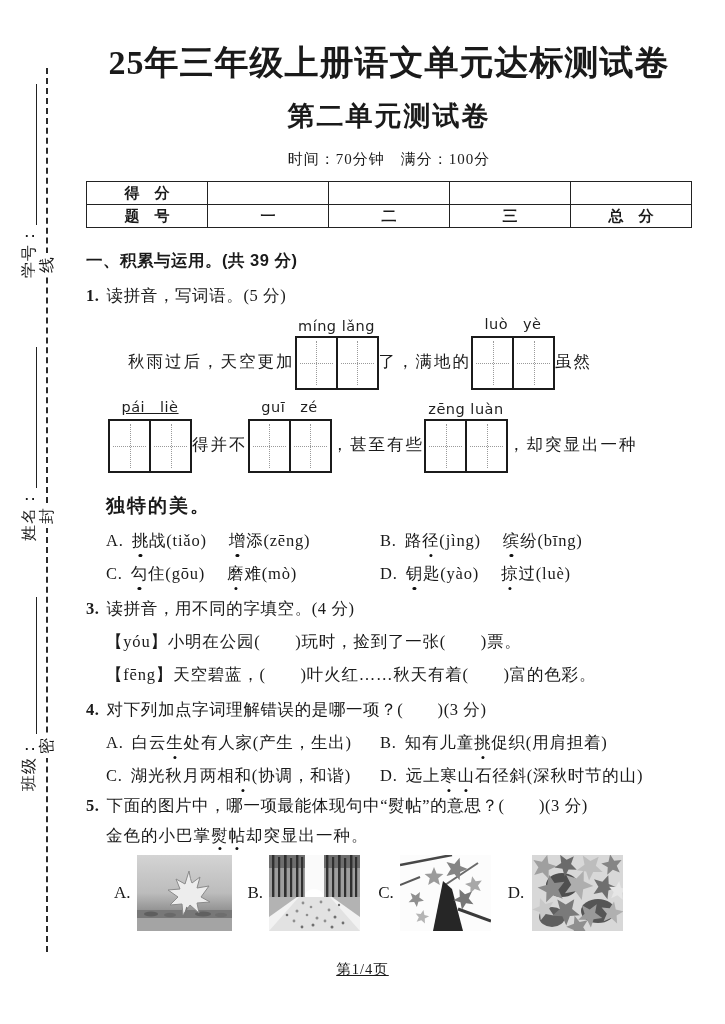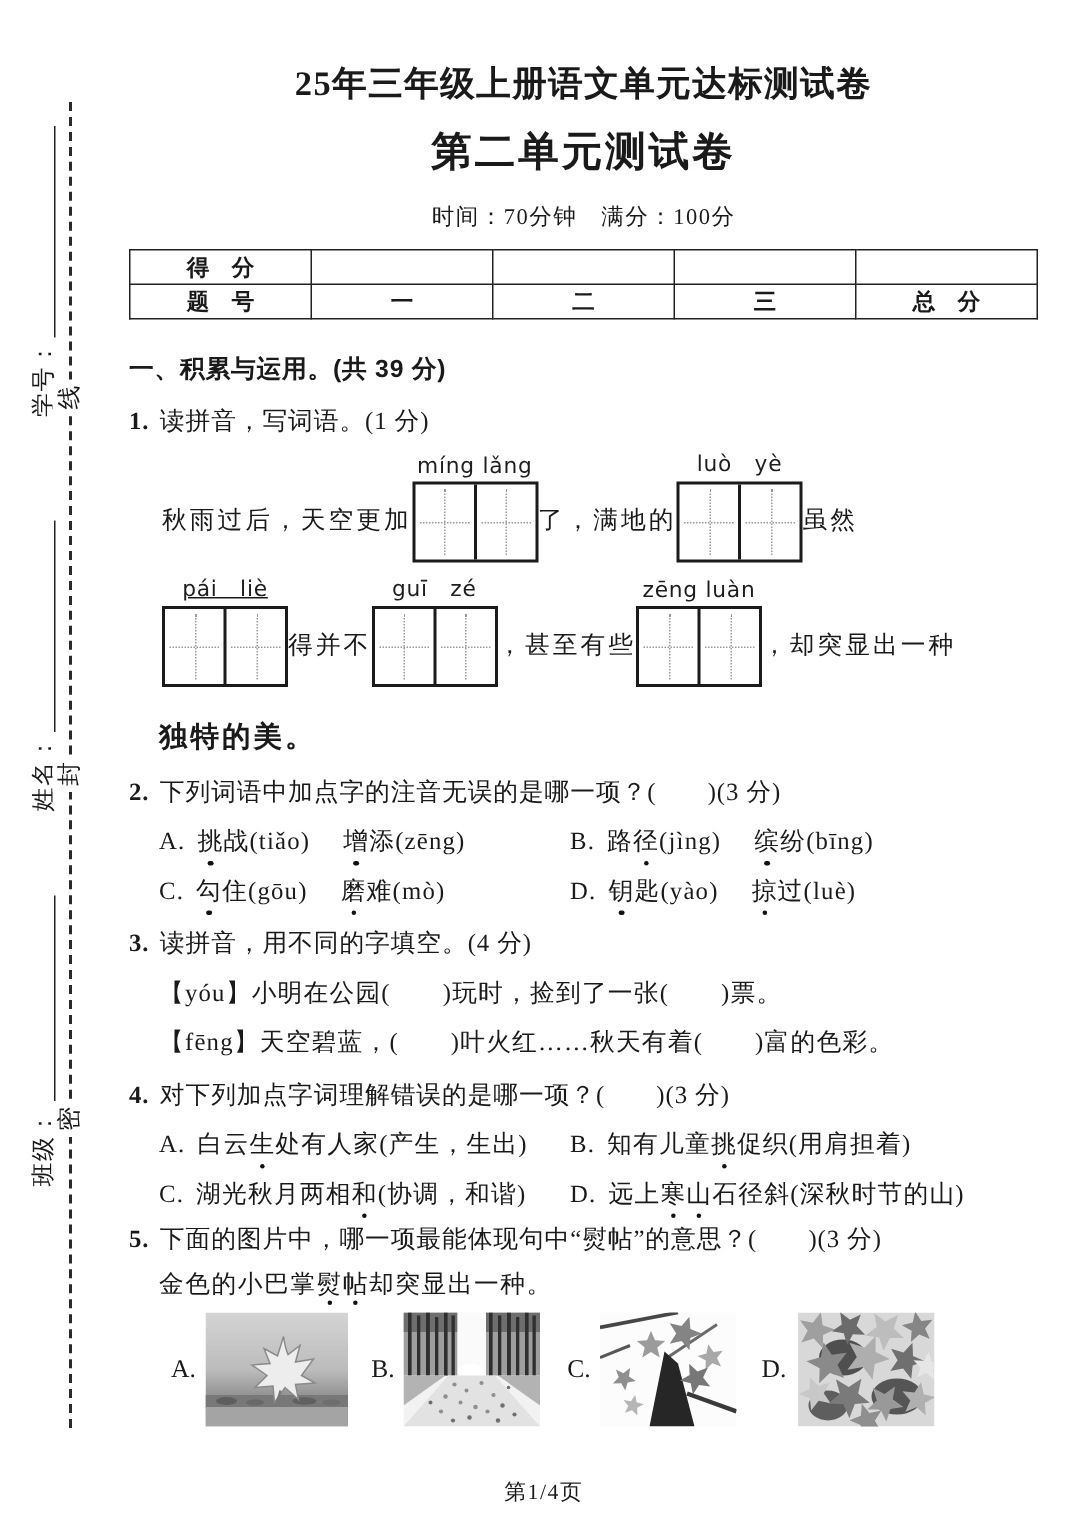--- a/index.html
+++ b/index.html
@@ -14,21 +14,21 @@
   .rail-group .rblank { flex:1; border-bottom:1.6px solid #222; margin:0 2px 3px 2px; height:14px; }
   .rg1 { top:278px; } .rg2 { top:541px; } .rg3 { top:791px; }
   .seal-line { position:absolute; left:46px; top:68px; height:884px; width:0;
                border-left:2.2px dashed #2a2a2a; }
   .seal-char { position:absolute; left:35px; width:24px; height:24px; background:#fff;
                transform:rotate(-90deg); font-size:16px; line-height:24px; text-align:center; }
   .sc1 { top:253px; } .sc2 { top:504px; } .sc3 { top:734px; }
 
   
   .main { position:absolute; left:86px; top:0; width:606px; }
-  .title    { margin:40px 0 0; text-align:center; font-size:23px; font-weight:bold; letter-spacing:1px; }
+  .title    { margin:40px 0 0; text-align:center; font-size:34px; font-weight:bold; letter-spacing:1px; }
   .subtitle { margin:12px 0 0; text-align:center; font-size:27px; font-weight:bold; letter-spacing:2px; }
   .meta     { margin:16px 0 0; text-align:center; font-size:15px; font-weight:normal; letter-spacing:1px; }
 
   table.score-table { width:100%; border-collapse:collapse; table-layout:fixed; margin-top:12px; }
   table.score-table td { border:1.6px solid #222; height:22px; text-align:center; padding:0;
           font-family:"Liberation Sans","DejaVu Sans",sans-serif; font-weight:bold; font-size:15px; }
 
   .sec-heading { margin:22px 0 0; font-family:"Liberation Sans","DejaVu Sans",sans-serif;
                  font-size:16.5px; font-weight:bold; letter-spacing:0.5px; }
 
@@ -39,21 +39,21 @@
   .fillrow { display:flex; align-items:flex-end; margin-top:8px; }
   .fillrow .ftxt { margin-bottom:17px; font-size:16.5px; letter-spacing:2px; white-space:nowrap; }
   .pb  { display:flex; flex-direction:column; align-items:center; }
   .py  { font-family:"DejaVu Sans","Liberation Sans",sans-serif; font-size:14.5px; margin-bottom:2px;
          letter-spacing:0.5px; color:#1e1e1e; }
   .wbox { width:84px; height:54px; border:2px solid #1b1b1b; display:flex; box-sizing:border-box; background:#fff; }
   .wc   { flex:1; position:relative; }
   .wc + .wc { border-left:2px solid #1b1b1b; }
   .wc::before { content:""; position:absolute; top:3px; bottom:3px; left:50%; border-left:1.3px dotted #9a9a9a; }
   .wc::after  { content:""; position:absolute; left:3px; right:3px; top:50%; border-top:1.3px dotted #9a9a9a; }
-  .ml42 { margin-left:22px; } .ml22 { margin-left:22px;text-decoration:underline; }
+  .ml42 { margin-left:42px; } .ml22 { margin-left:22px;text-decoration:underline; }
   .line3 { margin:20px 0 0 20px; font-size:19px; letter-spacing:2px;font-weight:bold; }
 
   .optrow { display:flex; margin:11px 0 0 20px; font-size:16.5px; letter-spacing:0.8px; white-space:nowrap; }
   .opt { display:flex; align-items:baseline; }
   .optrow .opt:first-child { width:274px; flex-shrink:0; }
   .olabel { margin-right:8px; }
   .wgap { display:inline-block; width:22px; }
 
   .dotc { position:relative; }
   .dotc::after { content:""; position:absolute; left:50%; bottom:-5px; transform:translateX(-50%);
@@ -64,21 +64,21 @@
   .q3tag  { font-weight:normal; }
   .q5sent { margin:8px 0 0 20px; font-size:16.5px; letter-spacing:1px; }
 
   .imgrow { display:flex; align-items:center; margin-top:8px; padding-left:28px; }
   .imglabel { font-size:17px; }
   svg.photo { display:block; }
   .mlA { margin-left:6px; } .mlB1 { margin-left:16px; } .mlB2 { margin-left:6px; }
   .mlC1 { margin-left:18px; } .mlC2 { margin-left:6px; }
   .mlD1 { margin-left:17px; } .mlD2 { margin-left:8px; }
 
-  .footer { position:absolute; top:985px; left:0; width:100%; text-align:center; font-size:14.5px; letter-spacing:1px; }
+  .footer { position:absolute; top:960px; left:0; width:100%; text-align:center; font-size:14.5px; letter-spacing:1px;text-decoration:underline; }
 </style>
 </head>
 <body>
 
 <div class="page">
 
   <div class="rail-group rg1">
     <span class="rlabel">学号：</span>
     <span class="rblank"></span>
   </div>
@@ -116,21 +116,21 @@
         <td>二</td>
         <td>三</td>
         <td>总　分</td>
       </tr>
     </tbody>
       </table>
 
     <div class="sec-heading">一、积累与运用。(共 39 分)</div>
 
     <div class="stem">
-      <span class="qno">1.</span><span>读拼音，写词语。(1 分)</span>
+      <span class="qno">1.</span><span>读拼音，写词语。(5 分)</span>
     </div>
     <div class="fillrow">
       <span class="ftxt ml42">秋雨过后，天空更加</span>
       <span class="pb">
         <span class="py">míng lǎng</span>
         <span class="wbox">
             <span class="wc"></span>
             <span class="wc"></span>
           </span>
       </span>
@@ -165,23 +165,20 @@
         <span class="py">zēng luàn</span>
         <span class="wbox">
             <span class="wc"></span>
             <span class="wc"></span>
           </span>
       </span>
       <span class="ftxt">，却突显出一种</span>
     </div>
     <div class="line3">独特的美。</div>
 
-    <div class="stem">
-      <span class="qno">2.</span><span>下列词语中加点字的注音无误的是哪一项？(　　)(3 分)</span>
-    </div>
     <div class="optrow">
       <span class="opt">
         <span class="olabel">A.</span>
         <span></span>
           <span class="dotc">挑</span>
           <span>战(tiǎo)</span>
         <span class="wgap"></span>
         <span></span>
           <span class="dotc">增</span>
           <span>添(zēng)</span>

